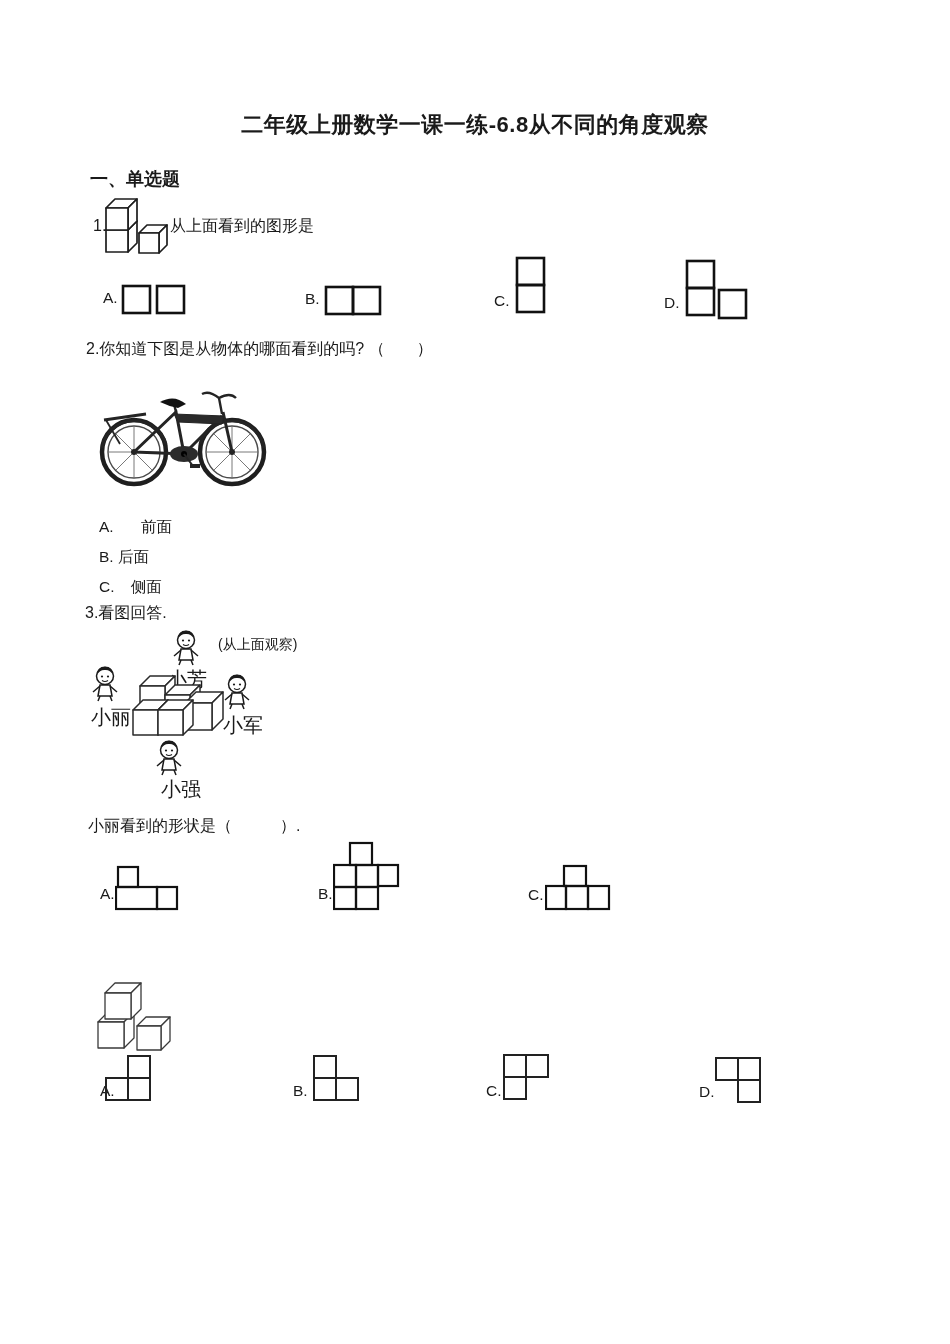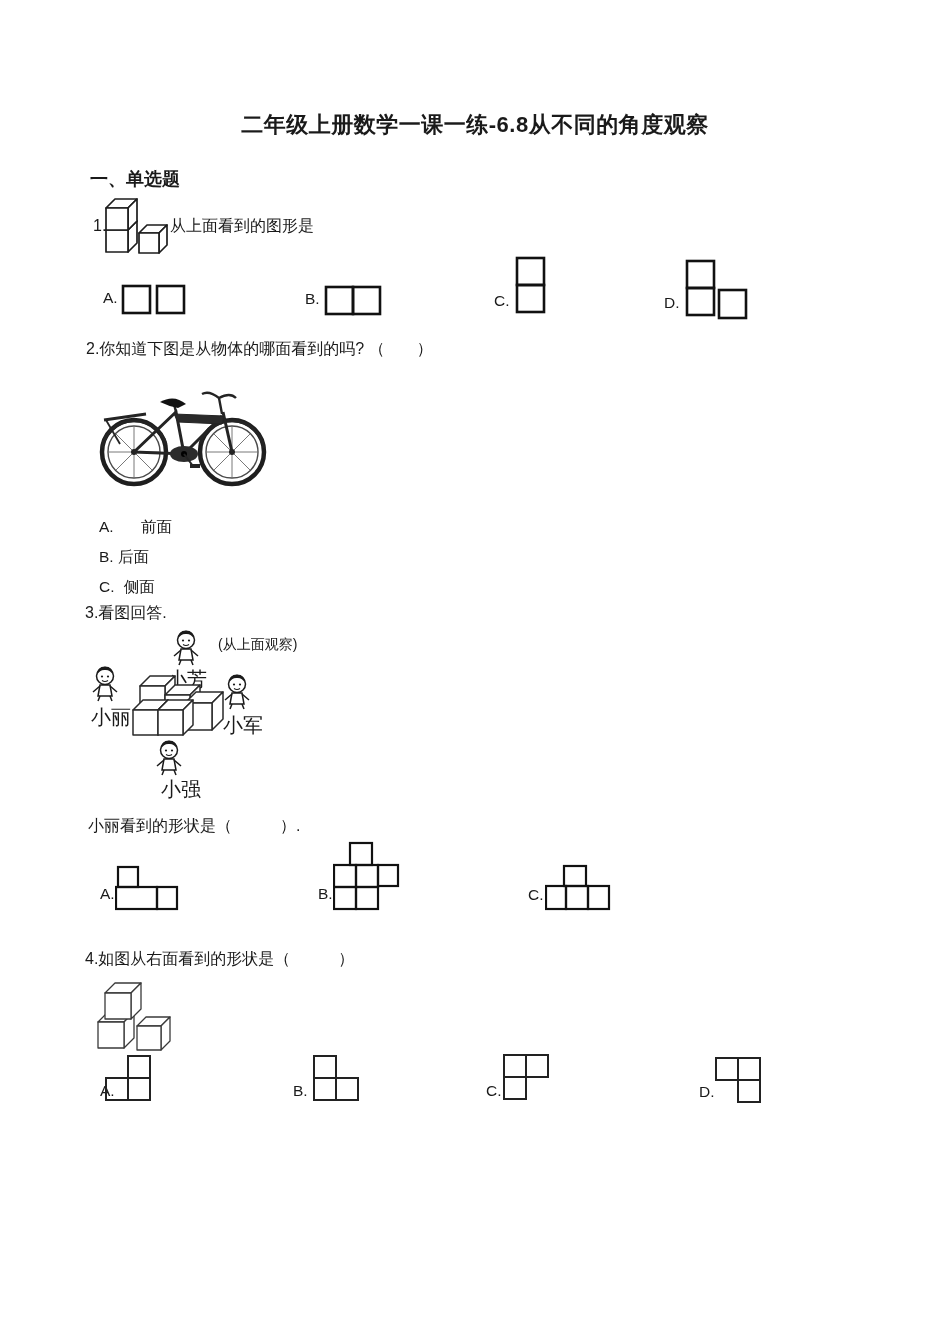--- a/index.html
+++ b/index.html
@@ -120,21 +120,21 @@
   <div class="abs optline" style="left:99px;top:517px">
     <span class="t">A.</span>
     <span class="t" style="margin-left:23px">前面</span>
   </div>
   <div class="abs optline" style="left:99px;top:547px">
     <span class="t">B.</span>
     <span class="t" style="">后面</span>
   </div>
   <div class="abs optline" style="left:99px;top:577px">
     <span class="t">C.</span>
-    <span class="t" style="margin-left:5px">侧面</span>
+    <span class="t" style="margin-left:12px">侧面</span>
   </div>
 
   <span class="abs q t" style="left:85px;top:603px">3.看图回答.</span>
 
   <div class="abs" style="left:85px;top:626px;width:220px;height:172px">
     <svg class="abs" style="left:85px;top:2px" width="32" height="38">
         <use href="#kid"></use>
       </svg>
     <span class="abs figlabel t" style="left:82px;top:40px">小芳</span>
     <span class="abs fignote t" style="left:133px;top:10px">(从上面观察)</span>
@@ -193,21 +193,20 @@
     </svg>
 
   <span class="abs optlab t" style="left:528px;top:886px">C.</span>
   <svg class="abs" style="left:545px;top:864px" width="68" height="48">
       <rect x="19" y="2" width="22" height="20" fill="none" stroke="#111" stroke-width="2.2"></rect>
       <rect x="1" y="22" width="20" height="23" fill="none" stroke="#111" stroke-width="2.2"></rect>
       <rect x="21" y="22" width="22" height="23" fill="none" stroke="#111" stroke-width="2.2"></rect>
       <rect x="43" y="22" width="21" height="23" fill="none" stroke="#111" stroke-width="2.2"></rect>
     </svg>
 
-  <span class="abs q t" style="left:85px;top:949px">4.如图从右面看到的形状是（　　　）</span>
   <svg class="abs" style="left:93px;top:977px" width="90" height="76">
       <path d="M5 45 L15 35 L41 35 L31 45 Z" fill="#fff" stroke="#3a3a3a" stroke-width="1.3" stroke-linejoin="round"></path>
       <path d="M31 45 L41 35 L41 61 L31 71 Z" fill="#fff" stroke="#3a3a3a" stroke-width="1.3" stroke-linejoin="round"></path>
       <rect x="5" y="45" width="26" height="26" fill="#fff" stroke="#3a3a3a" stroke-width="1.3" stroke-linejoin="round"></rect>
       <path d="M44 49 L53 40 L77 40 L68 49 Z" fill="#fff" stroke="#3a3a3a" stroke-width="1.3" stroke-linejoin="round"></path>
       <path d="M68 49 L77 40 L77 64 L68 73 Z" fill="#fff" stroke="#3a3a3a" stroke-width="1.3" stroke-linejoin="round"></path>
       <rect x="44" y="49" width="24" height="24" fill="#fff" stroke="#3a3a3a" stroke-width="1.3" stroke-linejoin="round"></rect>
       <path d="M12 16 L22 6 L48 6 L38 16 Z" fill="#fff" stroke="#3a3a3a" stroke-width="1.3" stroke-linejoin="round"></path>
       <path d="M38 16 L48 6 L48 32 L38 42 Z" fill="#fff" stroke="#3a3a3a" stroke-width="1.3" stroke-linejoin="round"></path>
       <rect x="12" y="16" width="26" height="26" fill="#fff" stroke="#3a3a3a" stroke-width="1.3" stroke-linejoin="round"></rect>

